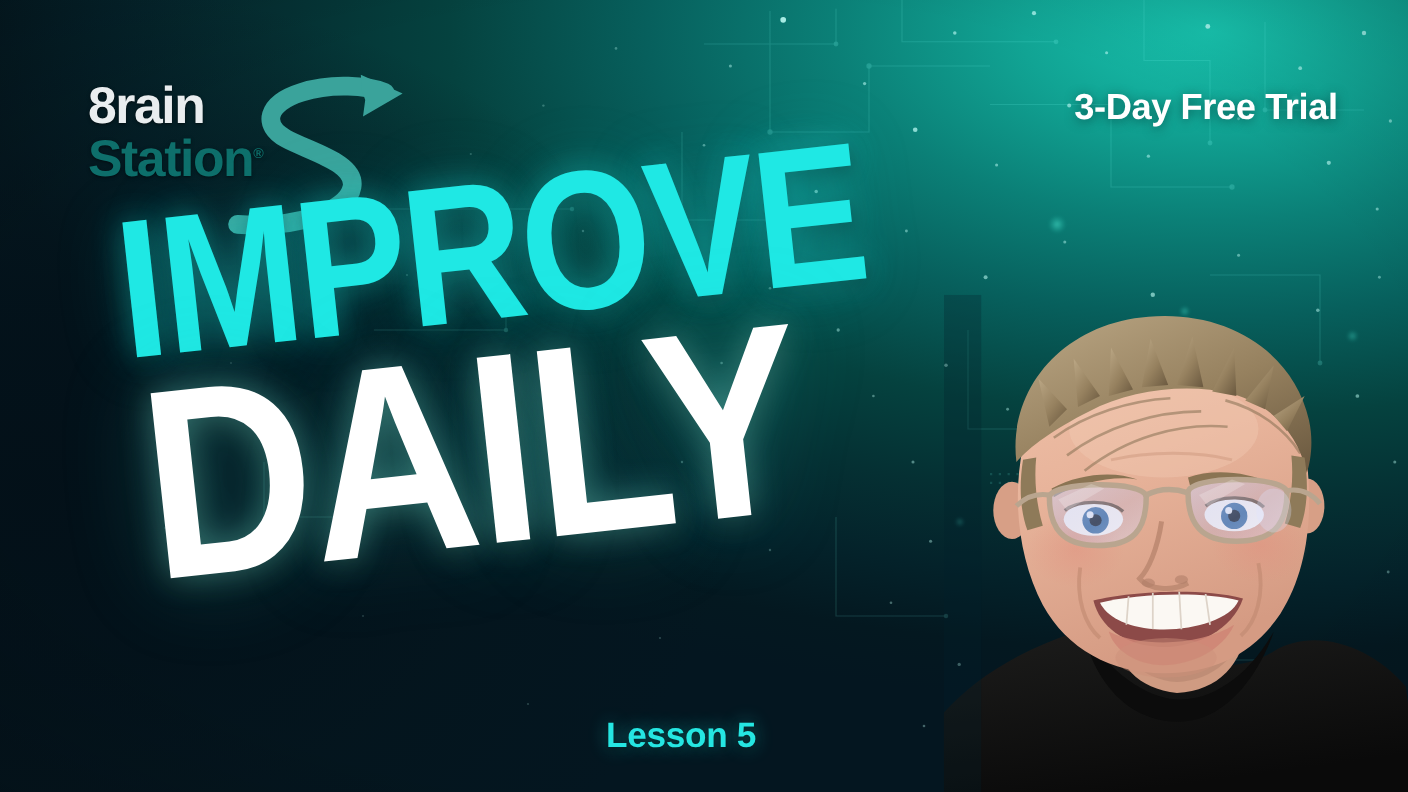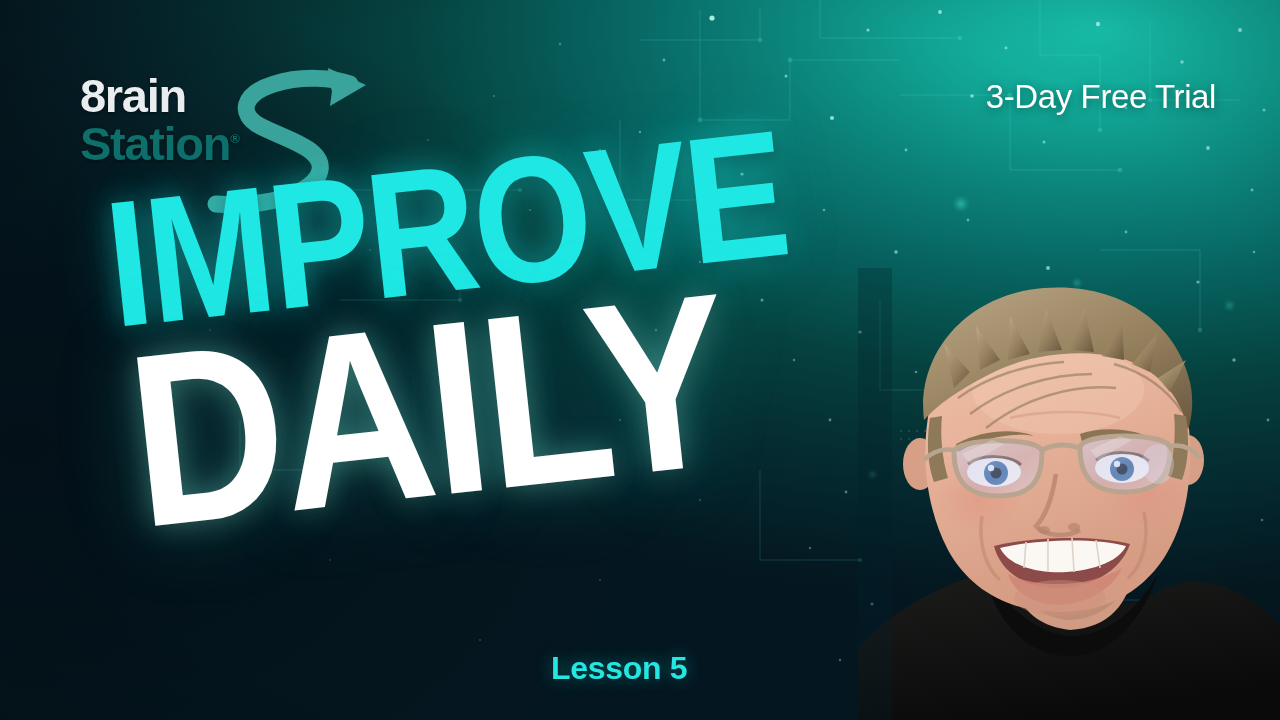--- a/index.html
+++ b/index.html
@@ -96,21 +96,21 @@
     vertical-align:super;
     letter-spacing:0;
     color:#0e6f6b;
   }
 
   
   .trial-badge {
     position:absolute;
     right:64px; top:78px;
     font-size:33px;
-    font-weight:normal;
+    font-weight:bold;
     letter-spacing:-0.4px;
     color:#ffffff;
     text-shadow:0 2px 10px rgba(0,40,40,0.55);
     white-space:nowrap;
   }
 
   
   .headline-wrap {
     position:absolute;
     left:0; top:0;

